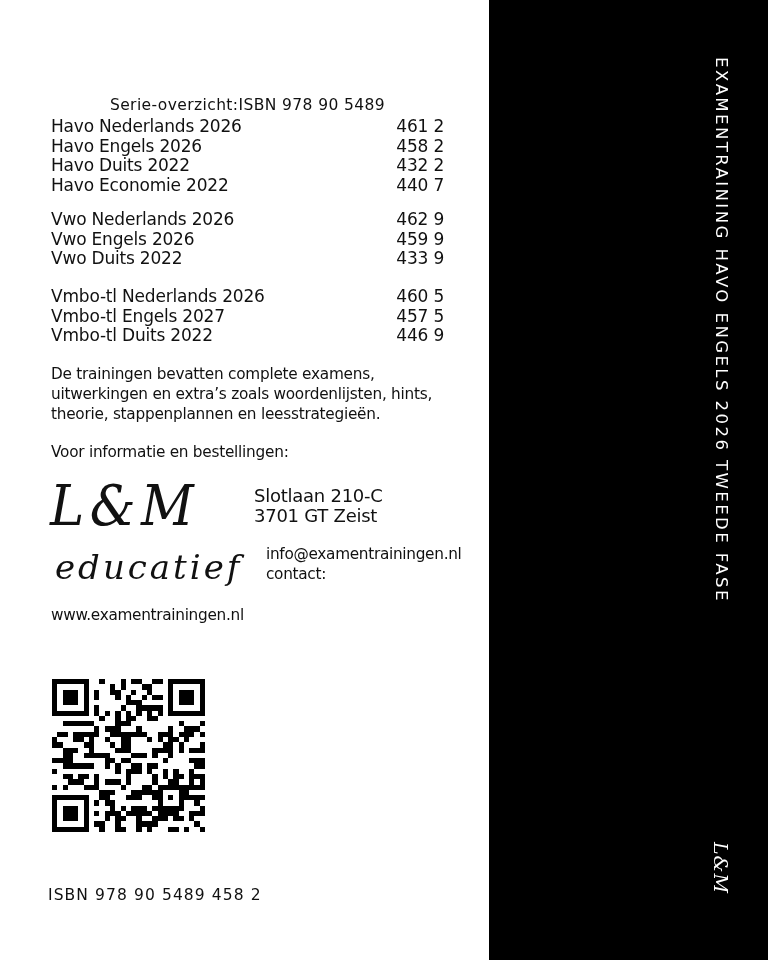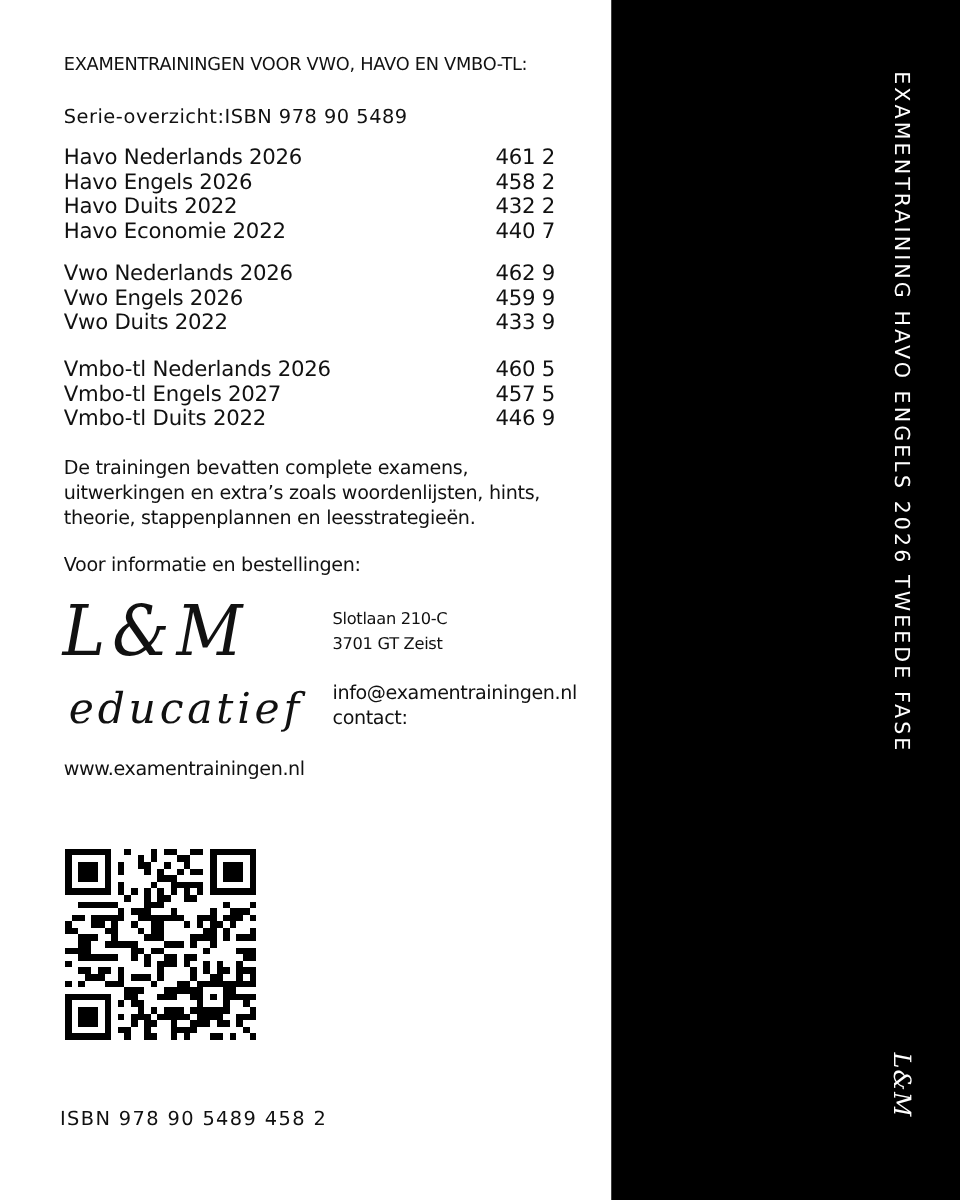--- a/index.html
+++ b/index.html
@@ -10,22 +10,22 @@
   }
   .left { position: absolute; left: 0; top: 0; width: 489px; height: 960px; background: #ffffff; }
   .spine { position: absolute; left: 489px; top: 0; width: 279px; height: 960px; background: #000000; }
 
   .heading {
     position: absolute; left: 51px; top: 44px; width: 395px;
     font-size: 14.2px; letter-spacing: -0.2px; white-space: nowrap;
   }
   .series-row {
     position: absolute; left: 51px; width: 393px;
-    display: flex; justify-content: flex-start;
-    font-size: 15.5px; white-space: nowrap;
+    display: flex; justify-content: center;
+    font-size: 15.5px; white-space: nowrap; margin-top: 12px;
   }
   .series-head { top: 84px; letter-spacing: 0.4px; }
   .group { position: absolute; left: 51px; width: 393px; }
   .group .row {
     display: flex; justify-content: space-between;
     font-size: 17px; line-height: 19.5px; height: 19.5px; white-space: nowrap;
     letter-spacing: -0.2px;
   }
   .g1 { top: 117px; }
   .g2 { top: 210px; }
@@ -45,21 +45,21 @@
     font-family: "DejaVu Serif", serif; font-size: 56px; line-height: 56px;
     letter-spacing: 6px; font-style: italic; font-weight: normal; white-space: nowrap;
     transform: scaleX(0.92); transform-origin: left top;
   }
   .logo-edu {
     position: absolute; left: 55px; top: 548px;
     font-family: "DejaVu Serif", serif; font-size: 34px; line-height: 38px;
     letter-spacing: 3px; font-style: italic; white-space: nowrap;
   }
   .address {
-    position: absolute; left: 266px; top: 486px; font-size: 13px; line-height: 20px; letter-spacing: -0.25px;
+    position: absolute; left: 254px; top: 486px; font-size: 18px; line-height: 20px; letter-spacing: -0.25px;
   }
   .address div { white-space: nowrap; }
   .contact { position: absolute; left: 266px; top: 544px; font-size: 15.3px; line-height: 20px; letter-spacing: -0.3px; }
   .contact div { white-space: nowrap; }
   .website {
     position: absolute; left: 51px; top: 606px; font-size: 15.3px; letter-spacing: -0.3px; white-space: nowrap;
   }
   .qr { position: absolute; left: 52px; top: 679px; width: 153px; height: 153px; }
   .isbn-bottom {
     position: absolute; left: 48px; top: 886px; font-size: 15.5px; letter-spacing: 1.1px; white-space: nowrap;
@@ -74,21 +74,20 @@
     position: absolute; left: 731px; top: 842px;
     transform-origin: 0 0; transform: rotate(90deg);
     color: #ffffff; font-family: "DejaVu Serif", serif; font-style: italic;
     font-size: 19px; line-height: 20px; letter-spacing: 1px; white-space: nowrap;
   }
 </style>
 </head>
 <body>
 
 <div class="left">
-  <div class="heading">EXAMENTRAININGEN VOOR VWO, HAVO EN VMBO-TL:</div>
 
   <div class="series-row series-head">
     <span>Serie-overzicht:</span>
     <span>ISBN 978 90 5489</span>
   </div>
 
   <div class="group g1">
     <div class="row">
         <span>Havo Nederlands 2026</span>
         <span>461 2</span>

